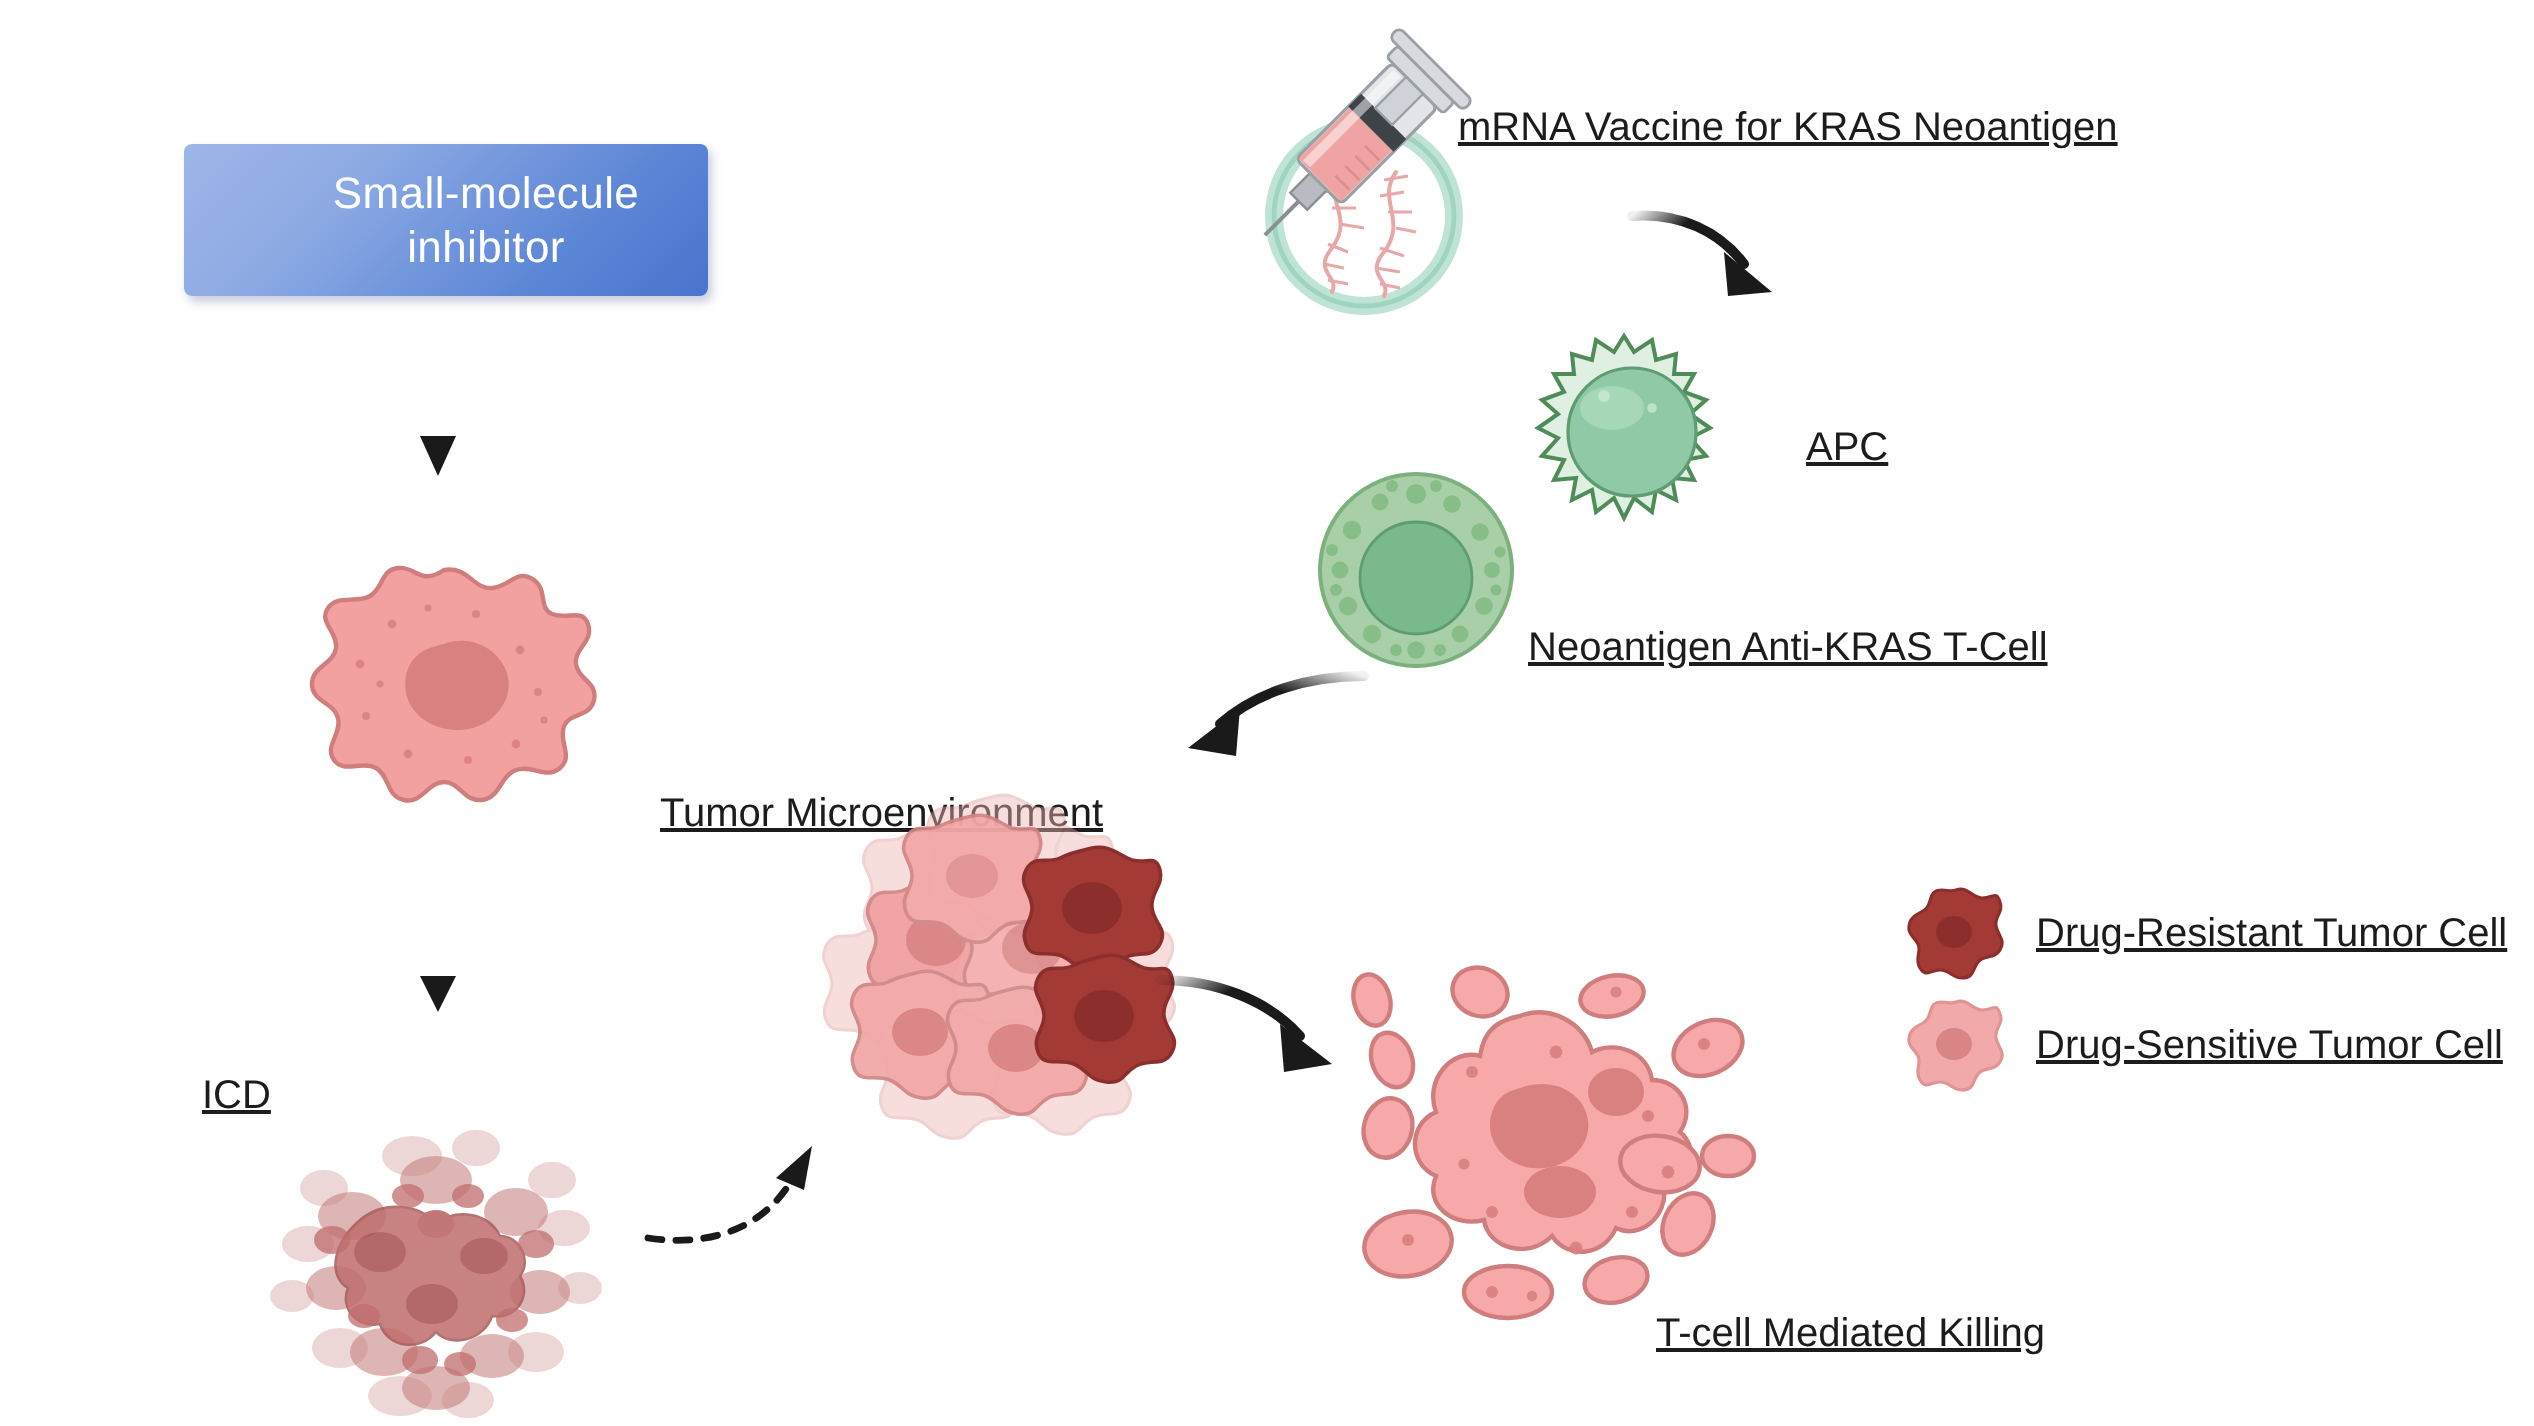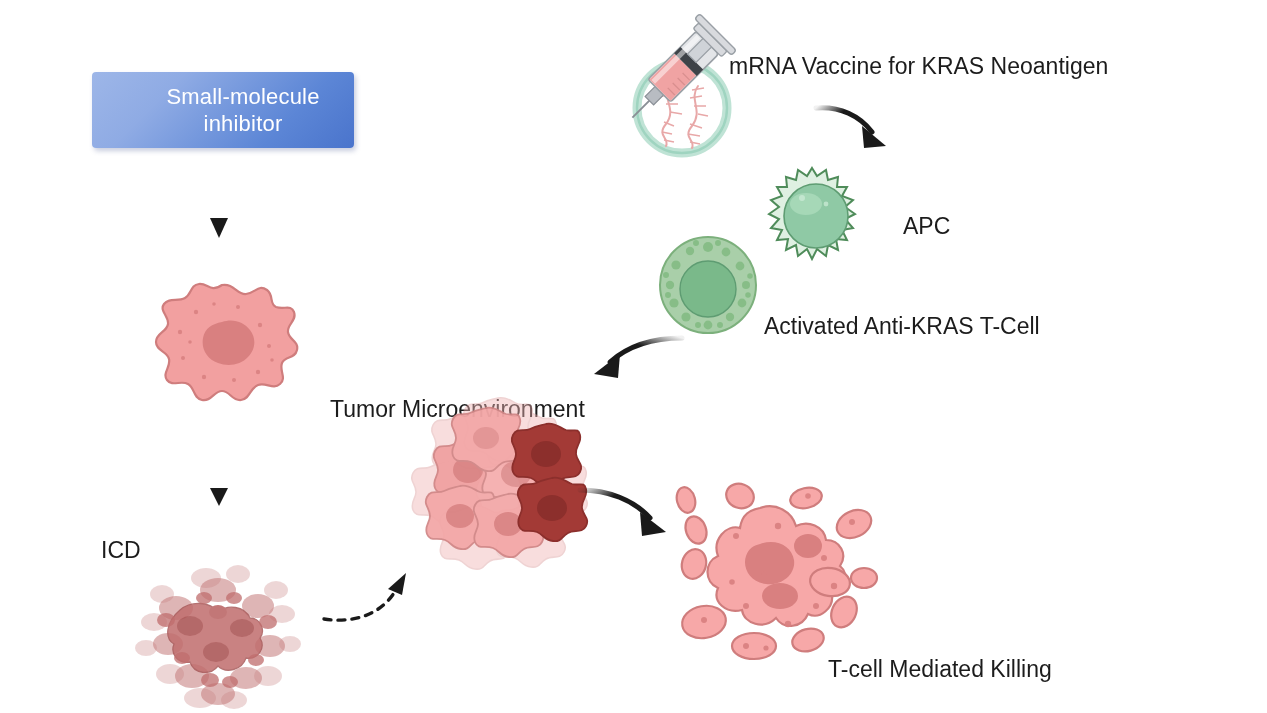--- a/index.html
+++ b/index.html
@@ -1,20 +1,20 @@
 <!DOCTYPE html>
 <html><head>
 <meta charset="utf-8">
 <title>KRAS Therapy Diagram</title>
 <style>
   html,body{margin:0;padding:0;background:#ffffff;}
   body{width:1267px;height:713px;position:relative;overflow:hidden;
        font-family:"Liberation Sans", sans-serif;color:#1a1a1a;}
   .stage{position:absolute;left:0;top:0;width:1267px;height:713px;}
-  .lbl{position:absolute;font-size:23px;line-height:1.15;color:#1c1c1c;white-space:nowrap;}
+  .lbl{position:absolute;font-size:20px;line-height:1.15;color:#1c1c1c;white-space:nowrap;text-decoration:underline;}
   .node{position:absolute;}
   svg{display:block;overflow:visible;}
 
   
   .drugbox{position:absolute;left:92px;top:72px;width:262px;height:76px;
       border-radius:4px;
       background:linear-gradient(135deg,#9db6e8 0%,#8fabe4 28%,#5c86d6 72%,#4a74cc 100%);
       box-shadow:2px 3px 5px rgba(60,80,140,.28);
       display:flex;align-items:center;justify-content:center;text-align:center;}
   .drugbox span{color:#ffffff;font-size:22px;line-height:1.25;letter-spacing:.2px;margin-left:20px;}
@@ -302,21 +302,21 @@
         <circle cx="10" cy="42" r="3"></circle>
           <circle cx="94" cy="43" r="2.8"></circle>
         <circle cx="12" cy="62" r="3"></circle>
           <circle cx="92" cy="62" r="2.8"></circle>
         <circle cx="42" cy="92" r="3"></circle>
           <circle cx="64" cy="92" r="3"></circle>
       </g>
     </svg>
   </div>
 
-  <div class="lbl" style="left:764px;top:313px;">Activated Anti-KRAS T-Cell</div>
+  <div class="lbl" style="left:764px;top:313px;">Neoantigen Anti-KRAS T-Cell</div>
 
   <div class="node" style="left:578px;top:332px;">
     <svg width="110" height="56" viewBox="0 0 110 56">
       <defs>
         <linearGradient id="fadeC2" x1="1" y1="0" x2="0" y2="1">
           <stop offset="0" stop-color="#1a1a1a" stop-opacity="0.06"></stop>
           <stop offset="0.45" stop-color="#1a1a1a" stop-opacity="1"></stop>
           <stop offset="1" stop-color="#1a1a1a" stop-opacity="1"></stop>
         </linearGradient>
       </defs>
@@ -382,14 +382,36 @@
         <circle cx="78" cy="164" r="3"></circle>
           <circle cx="98" cy="166" r="2.6"></circle>
         <circle cx="184" cy="40" r="3"></circle>
           <circle cx="140" cy="14" r="2.8"></circle>
       </g>
     </svg>
   </div>
 
   <div class="lbl" style="left:828px;top:656px;">T-cell Mediated Killing</div>
 
+  <div class="node" style="left:952px;top:440px;">
+    <div style="display:flex;align-items:center;gap:14px;height:54px;">
+      <svg width="52" height="50" viewBox="0 0 52 50">
+        <path d="M26 3 C32 1 34 7 39 7 C45 7 46 3 48 9 C50 14 45 16 46 21
+                 C47 26 51 28 48 33 C45 38 40 35 37 39 C34 43 35 47 29 47
+                 C24 47 23 43 18 43 C13 43 11 47 8 42 C5 37 9 34 7 30
+                 C5 26 1 25 3 19 C5 14 10 15 12 11 C14 7 13 3 19 3 C22 3 23 4 26 3 Z" fill="#a33a36" stroke="#8c2f2c" stroke-width="1.6"></path>
+        <ellipse cx="25" cy="24" rx="9" ry="8" fill="#8c2f2c"></ellipse>
+      </svg>
+      <span class="lbl" style="position:static;">Drug-Resistant Tumor Cell</span>
+    </div>
+    <div style="display:flex;align-items:center;gap:14px;height:54px;margin-top:2px;">
+      <svg width="52" height="50" viewBox="0 0 52 50">
+        <path d="M26 3 C32 1 34 7 39 7 C45 7 46 3 48 9 C50 14 45 16 46 21
+                 C47 26 51 28 48 33 C45 38 40 35 37 39 C34 43 35 47 29 47
+                 C24 47 23 43 18 43 C13 43 11 47 8 42 C5 37 9 34 7 30
+                 C5 26 1 25 3 19 C5 14 10 15 12 11 C14 7 13 3 19 3 C22 3 23 4 26 3 Z" fill="#f2a9a9" stroke="#e09595" stroke-width="1.6"></path>
+        <ellipse cx="25" cy="24" rx="9" ry="8" fill="#d98585"></ellipse>
+      </svg>
+      <span class="lbl" style="position:static;">Drug-Sensitive Tumor Cell</span>
+    </div>
+  </div>
 
 </div>
 
 </body></html>

